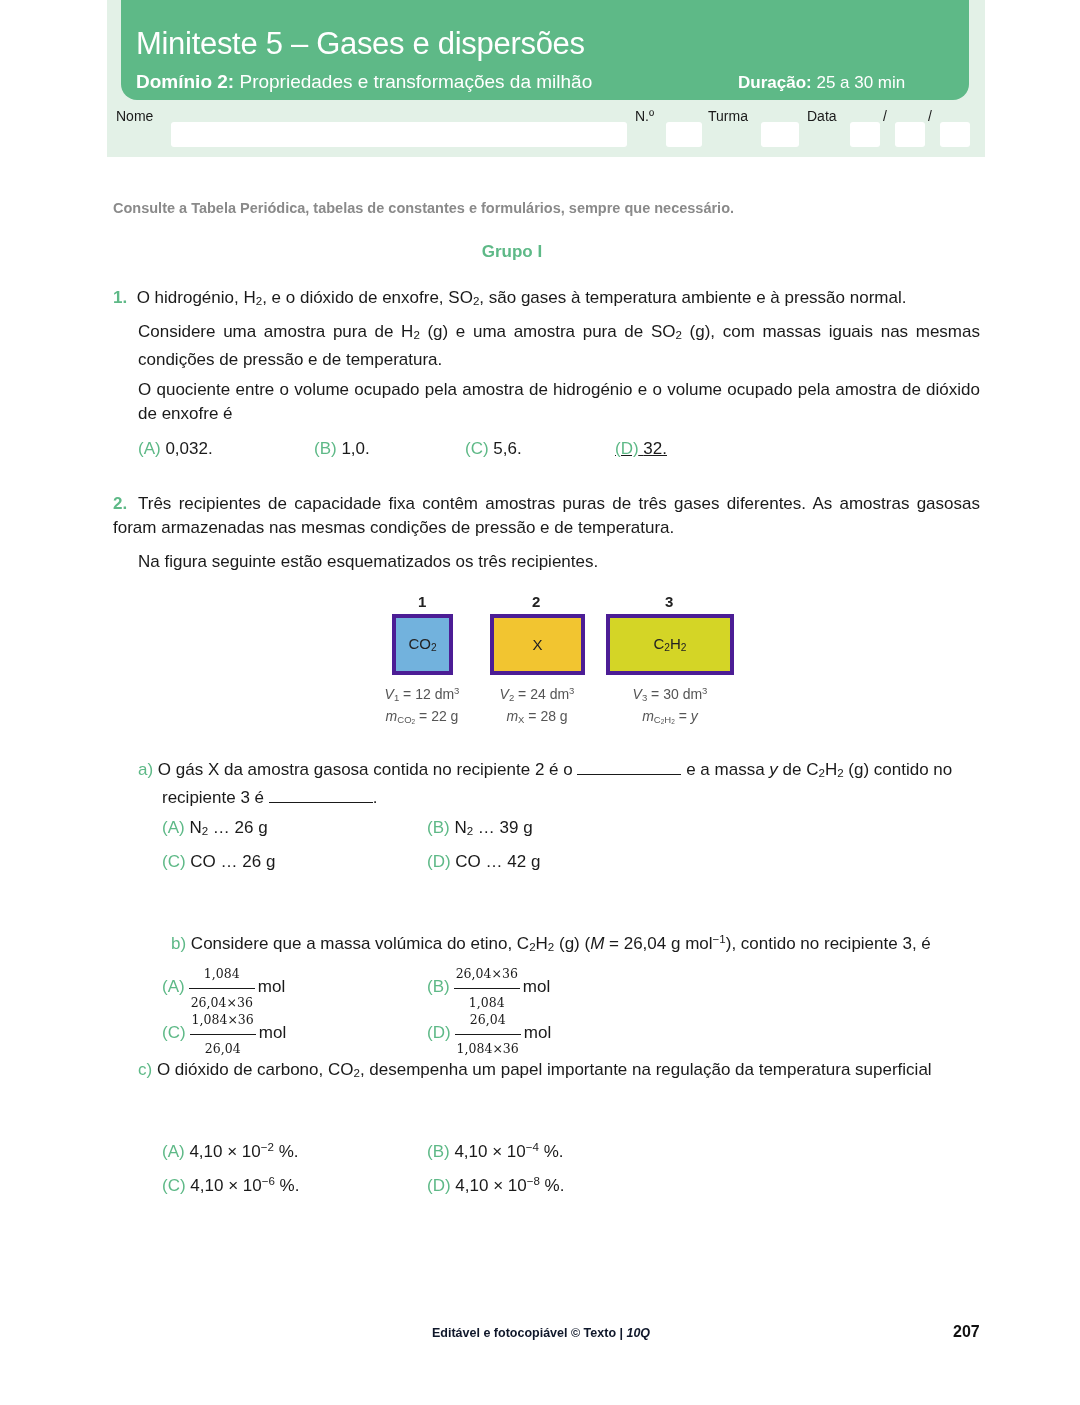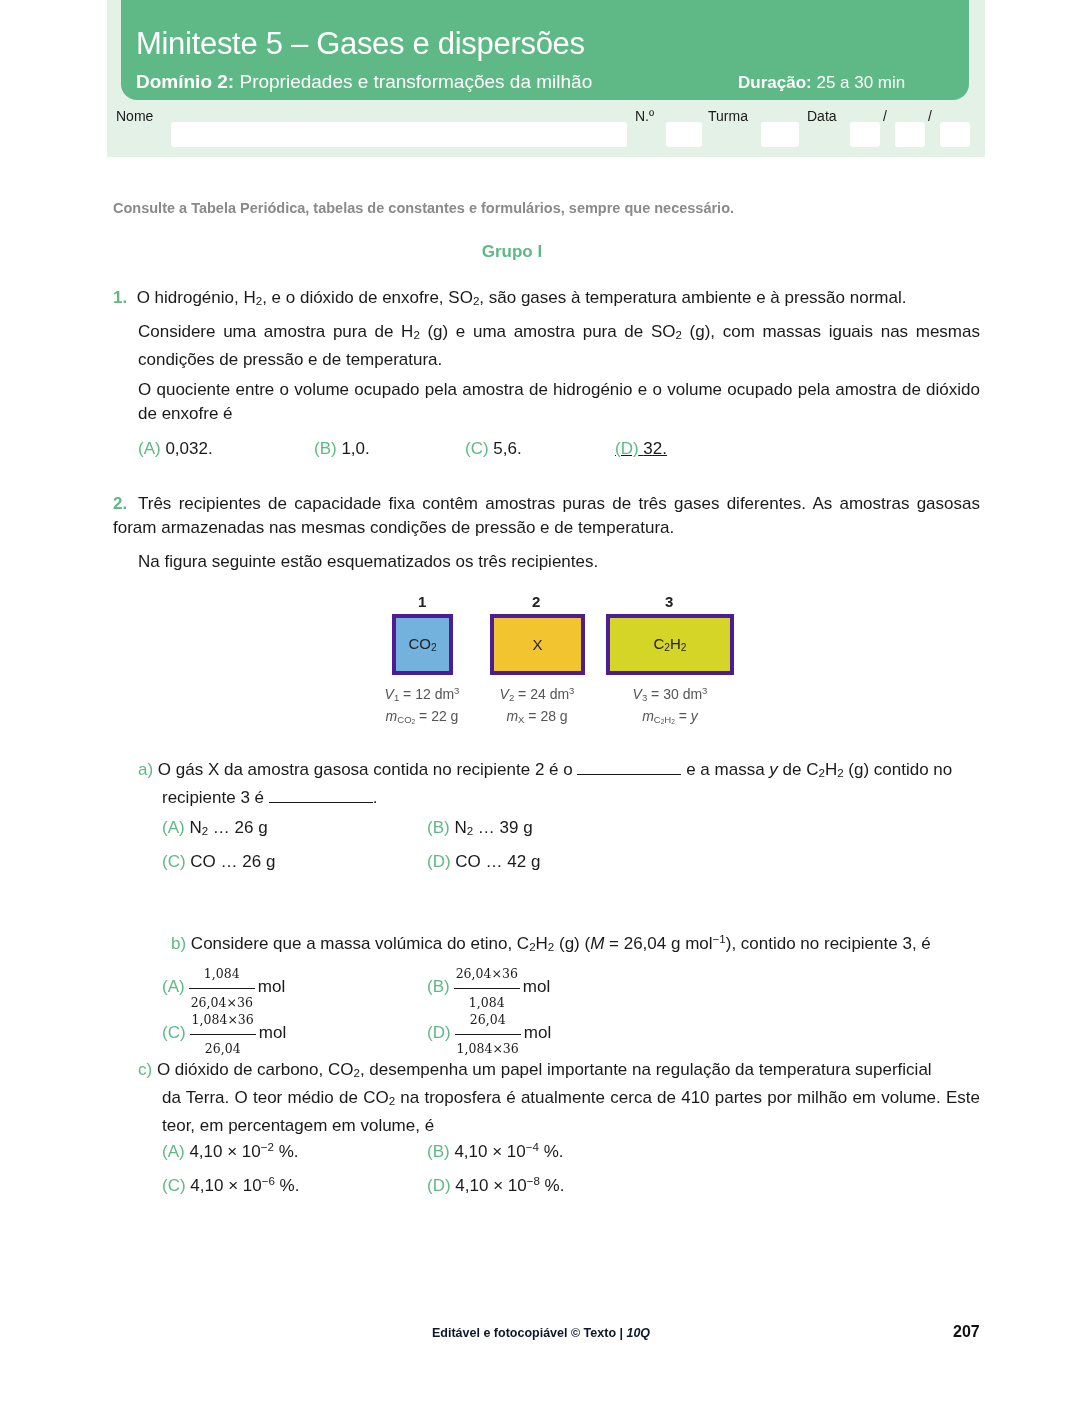--- a/index.html
+++ b/index.html
@@ -112,21 +112,21 @@
 
 <div class="p just" style="left:138px;top:932px;width:842px;margin-left:33px;">
   <span class="opt">b)</span> Considere que a massa volúmica do etino, C<sub>2</sub>H<sub>2</sub> (g) (<i>M</i> = 26,04 g mol<sup>−1</sup>), contido no recipiente 3, é<br>
 </div>
 <div class="p" style="left:162px;top:962px;"><span class="opt">(A)</span><span class="frac"><span class="n">1,084</span><span class="d">26,04×36</span></span><span>mol</span></div>
 <div class="p" style="left:427px;top:962px;"><span class="opt">(B)</span><span class="frac"><span class="n">26,04×36</span><span class="d">1,084</span></span><span>mol</span></div>
 <div class="p" style="left:162px;top:1008px;"><span class="opt">(C)</span><span class="frac"><span class="n">1,084×36</span><span class="d">26,04</span></span><span>mol</span></div>
 <div class="p" style="left:427px;top:1008px;"><span class="opt">(D)</span><span class="frac"><span class="n">26,04</span><span class="d">1,084×36</span></span><span>mol</span></div>
 
 <div class="p just" style="left:138px;top:1058px;width:842px;">
-  <span class="opt">c)</span> O dióxido de carbono, CO<sub>2</sub>, desempenha um papel importante na regulação da temperatura superficial<br><span style="display:block;padding-left:24px;text-align:justify;">da Terra. O teor médio de CO<sub>2</sub> na troposfera é atualmente cerca de 410 partes por milhão em volume. Este teor, em percentagem em volume, é</span>
+  <span class="opt">c)</span> O dióxido de carbono, CO<sub>2</sub>, desempenha um papel importante na regulação da temperatura superficial<br>
 </div>
 <div class="p" style="left:162px;top:1140px;"><span class="opt">(A)</span> 4,10 × 10<sup>−2</sup> %.</div>
 <div class="p" style="left:427px;top:1140px;"><span class="opt">(B)</span> 4,10 × 10<sup>−4</sup> %.</div>
 <div class="p" style="left:162px;top:1174px;"><span class="opt">(C)</span> 4,10 × 10<sup>−6</sup> %.</div>
 <div class="p" style="left:427px;top:1174px;"><span class="opt">(D)</span> 4,10 × 10<sup>−8</sup> %.</div>
 
 <div class="footer"><span>Editável e fotocopiável © Texto | </span><i>10Q</i></div>
 <div class="pagenum">207</div>
 
 </body></html>

